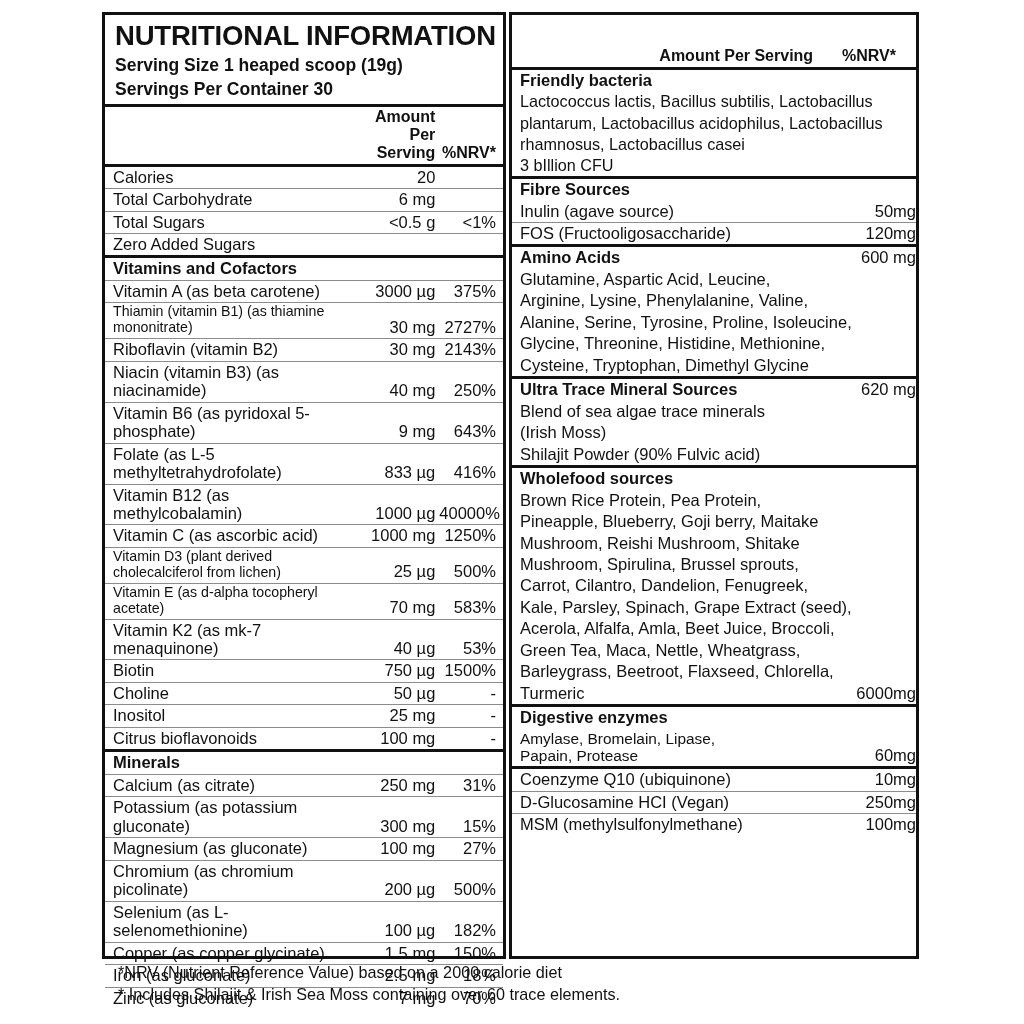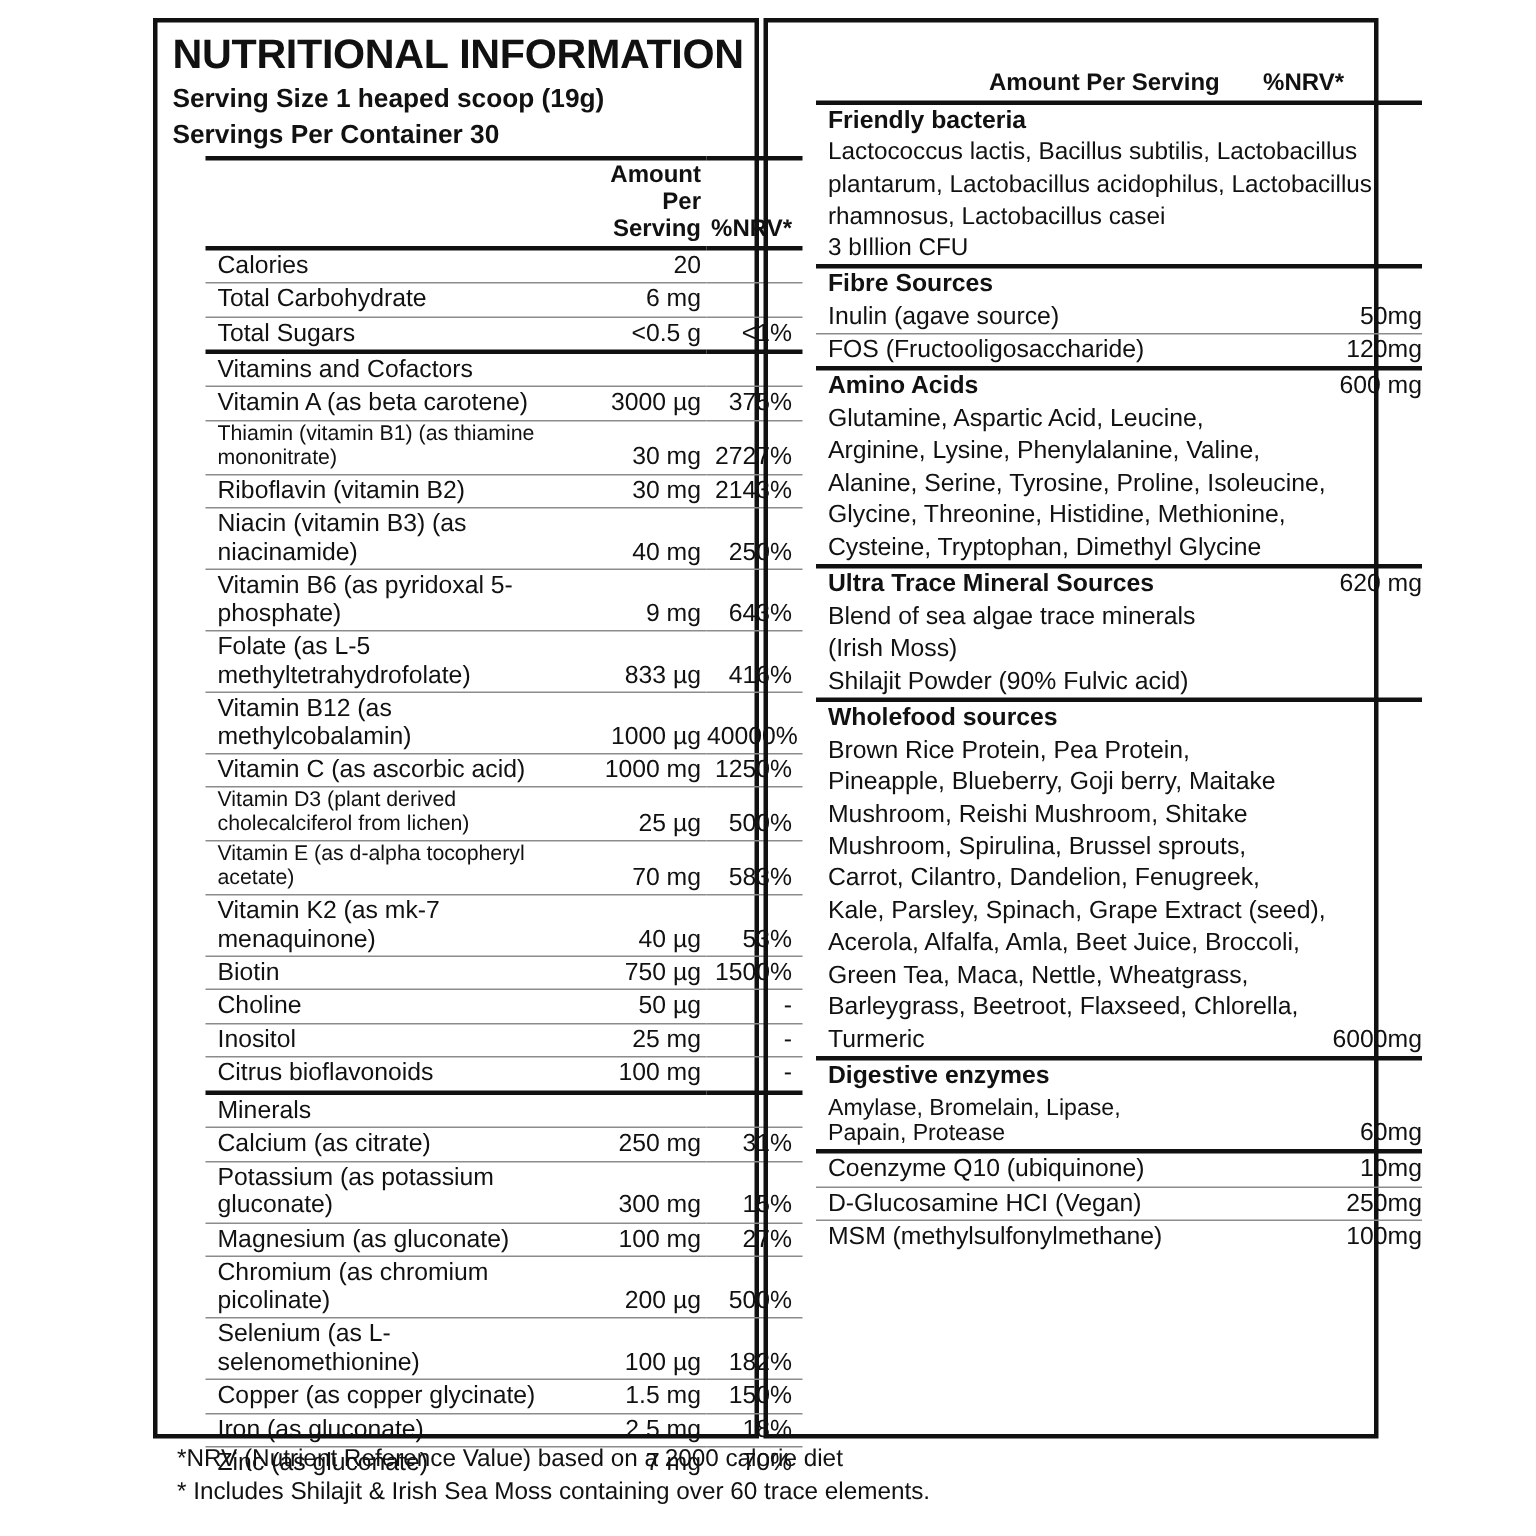--- a/index.html
+++ b/index.html
@@ -7,35 +7,35 @@
     width:1024px;height:1024px;
     background:#ffffff;
     font-family:"Liberation Sans","DejaVu Sans",sans-serif;
     color:#111111;
     overflow:hidden;
   }
   .page{position:relative;width:1024px;height:1024px;}
 
   
   .panel{position:absolute;box-sizing:border-box;border:3px solid #111;}
-  table.nut{border-collapse:collapse;width:100%;table-layout:fixed;margin-left:32px;}
+  table.nut{border-collapse:collapse;width:100%;table-layout:fixed;}
   table.nut td{
     padding:1px 0 2px 0;
     vertical-align:bottom;
     line-height:1.12;
   }
   .hair{border-top:1px solid #8c8c8c;}
   .thick{border-top:3px solid #111;}
   .none{border-top:0;}
 
   .nm{padding-left:8px !important;font-size:16.5px;}
   .nm.small{font-size:14.2px;}
   .amt{text-align:right;font-size:16.5px;padding-right:4px !important;}
   .nrv{text-align:right;font-size:16.5px;padding-right:7px !important;}
-  .grp{font-weight:normal;font-size:16.5px;padding-left:8px !important;}
+  .grp{font-weight:bold;font-size:16.5px;padding-left:8px !important;}
   .hdr{font-weight:bold;font-size:16px;}
 
   
   #left-panel{left:102px;top:12px;width:404px;height:947px;}
   #title-block{padding:6px 0 4px 10px;}
   #title-block .t1{font-size:27.5px;font-weight:bold;letter-spacing:-0.2px;line-height:1.12;}
   #title-block .t2{font-size:17.5px;font-weight:bold;line-height:1.26;margin-top:2px;}
 
   
   #right-panel{left:509px;top:12px;width:410px;height:947px;}
@@ -82,20 +82,25 @@
           </tr>
           <tr>
             <td class="nm hair" colspan="1">Total Carbohydrate</td>
             <td class="amt hair" colspan="1">6 mg</td>
             <td class="nrv hair" colspan="1"></td>
           </tr>
           <tr>
             <td class="nm hair" colspan="1">Total Sugars</td>
             <td class="amt hair" colspan="1">&lt;0.5 g</td>
             <td class="nrv hair" colspan="1">&lt;1%</td>
+          </tr>
+          <tr>
+            <td class="nm hair" colspan="1">Zero Added Sugars</td>
+            <td class="amt hair" colspan="1"></td>
+            <td class="nrv hair" colspan="1"></td>
           </tr>
           <tr>
             <td class="grp thick" colspan="3">Vitamins and Cofactors</td>
           </tr>
           <tr>
             <td class="nm hair" colspan="1">Vitamin A (as beta carotene)</td>
             <td class="amt hair" colspan="1">3000 µg</td>
             <td class="nrv hair" colspan="1">375%</td>
           </tr>
           <tr>

